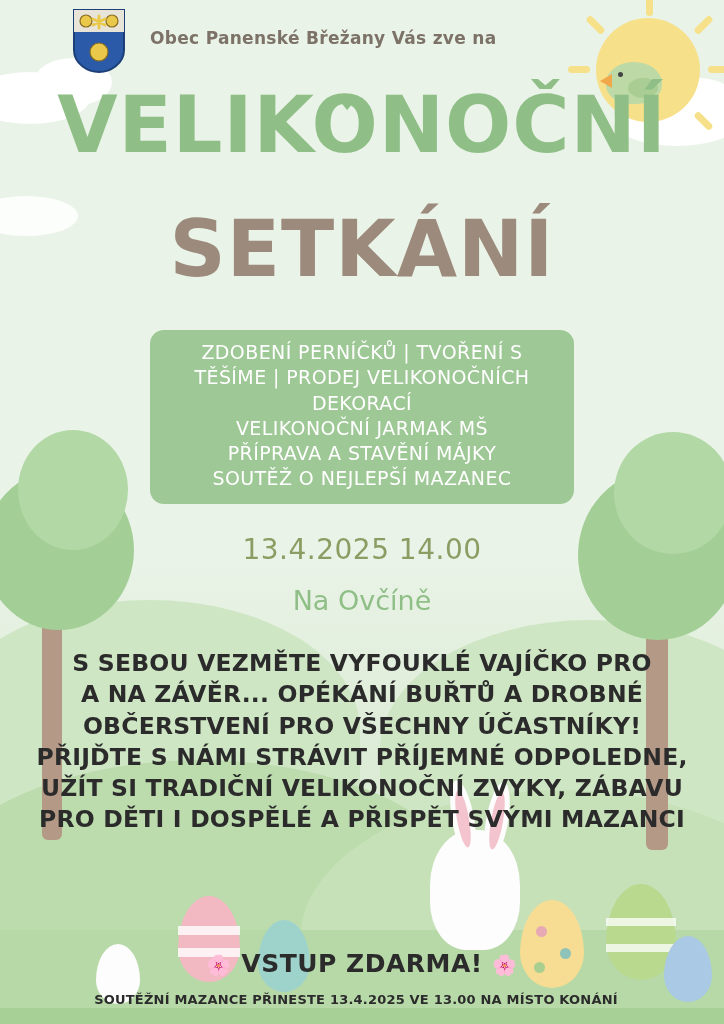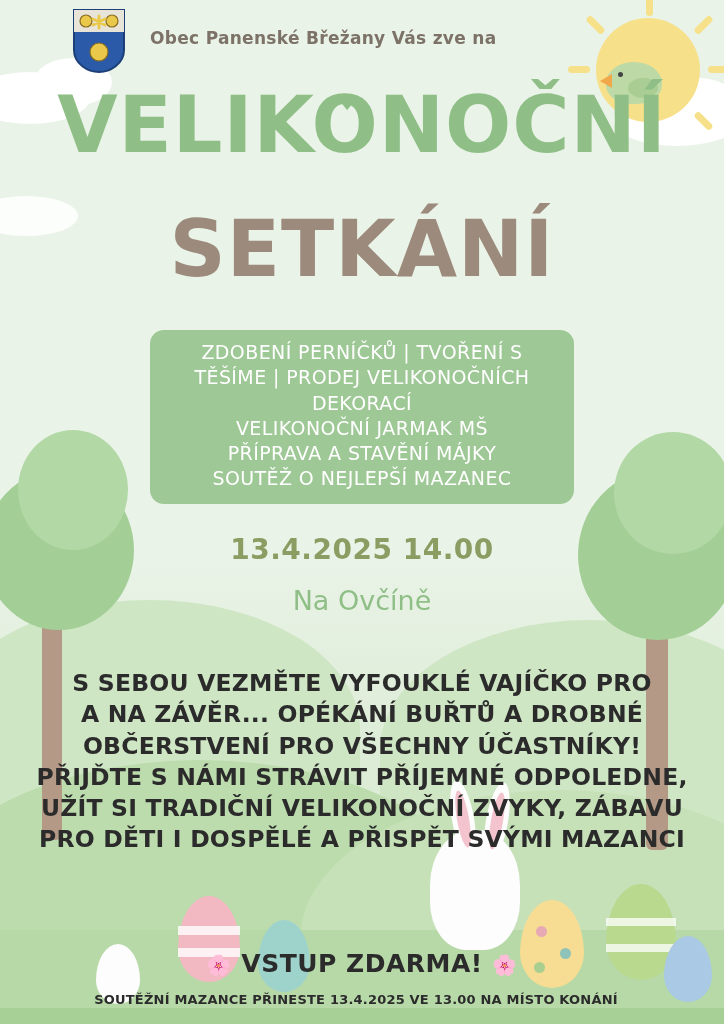--- a/index.html
+++ b/index.html
@@ -60,28 +60,28 @@
   }
   .program{
     position:absolute;left:150px;top:330px;width:424px;
     background:#9ec895;border-radius:14px;
     padding:10px 14px 12px;box-sizing:border-box;
     color:#fff;text-align:center;
     font-size:19px;line-height:1.33;letter-spacing:.4px;
   }
   .date{
     position:absolute;left:0;right:0;top:533px;text-align:center;
-    color:#8a9d62;font-weight:bold;font-size:28px;letter-spacing:.5px;
+    color:#8a9d62;font-weight:normal;font-size:28px;letter-spacing:.5px;
   }
   .place{
     position:absolute;left:0;right:0;top:585px;text-align:center;
     color:#8fbf87;font-size:27px;
   }
   .body-text{
-    position:absolute;left:18px;right:18px;top:668px;
+    position:absolute;left:18px;right:18px;top:648px;
     text-align:center;color:#2b2b2b;
     font-weight:bold;font-size:23.5px;line-height:1.33;letter-spacing:.2px;
   }
   .body-text .ln{display:block;}
   .free{
     position:absolute;left:0;right:0;top:949px;text-align:center;
     color:#2b2b2b;font-weight:bold;font-size:25px;letter-spacing:.5px;
   }
   .flower{font-size:20px;}
   .footer{

